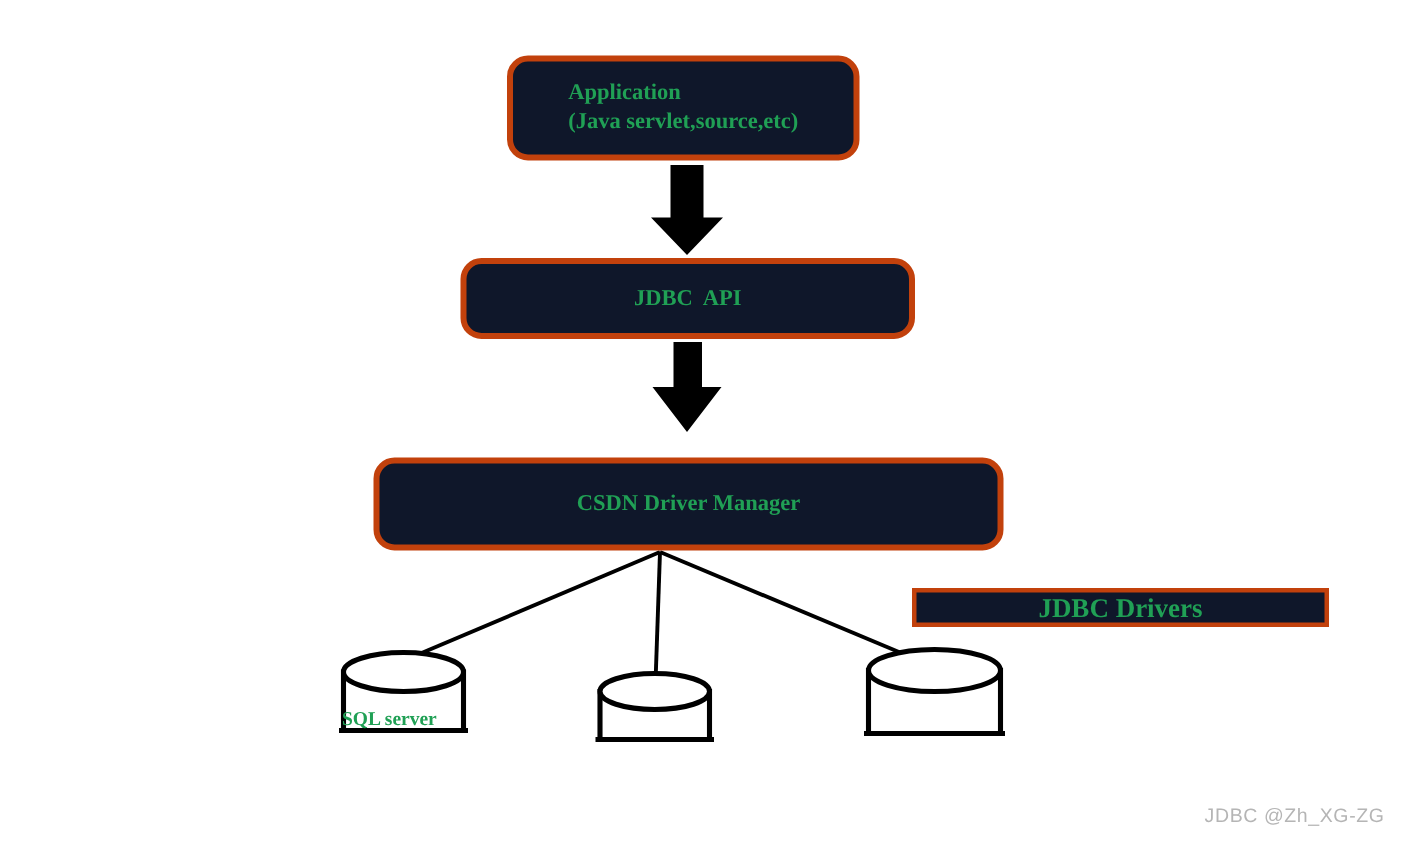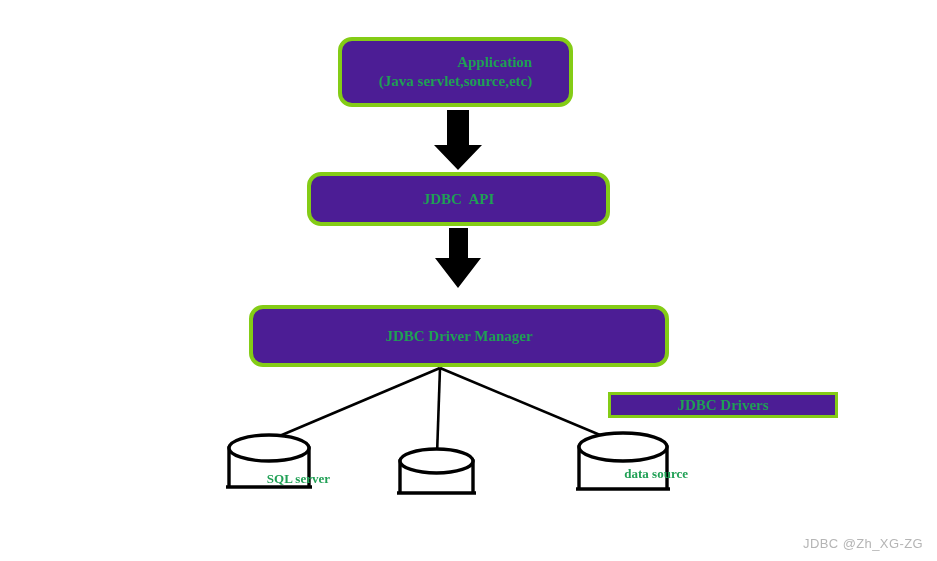--- a/index.html
+++ b/index.html
@@ -13,26 +13,26 @@
   #canvas {
     position: relative;
     width: 937px;
     height: 561px;
     background: #ffffff;
     overflow: hidden;
   }
   .node {
     position: absolute;
     box-sizing: border-box;
-    background: #4c1d95;
-    border: 4px solid #84cc16;
+    background: #0f172a;
+    border: 4px solid #c2410c;
     display: flex;
     align-items: center;
     justify-content: center;
-    text-align: right;
+    text-align: left;
     color: #20a055;
     font-weight: bold;
     line-height: 1.25;
   }
   .rounded {
     border-radius: 14px;
   }
   .sharp {
     border-radius: 0;
   }
@@ -55,38 +55,37 @@
   #dm-box {
     left: 249px;
     top: 305px;
     width: 420px;
     height: 62px;
     font-size: 15px;
   }
   #drivers-box {
     left: 608px;
     top: 392px;
-    width: 230px;
+    width: 278px;
     height: 26px;
-    font-size: 15px;
+    font-size: 18px;
     border-width: 3px;
   }
   .cyl {
     position: absolute;
   }
   .cyl .cyl-label {
     position: absolute;
     width: 100%;
-    text-align: right;
+    text-align: left;
     color: #20a055;
     font-weight: bold;
     font-size: 13px;
     white-space: nowrap;
     pointer-events: none;
-    margin-left: 20px;
   }
   #cyl-sqlserver { left: 228px; top: 435px; width: 82px; height: 66px; }
   #cyl-sqlserver .cyl-label { top: 36px; left: 0; }
   #cyl-oracle { left: 399px; top: 447px; width: 75px; height: 52px; }
   #cyl-oracle .cyl-label { top: 28px; left: 0; }
   #cyl-datasource { left: 578px; top: 432px; width: 90px; height: 66px; }
   #cyl-datasource .cyl-label { top: 34px; left: 0; }
   #link-svg {
     position: absolute;
     left: 0; top: 0;
@@ -149,31 +148,28 @@
       <span class="label-line">Application</span>
       <span class="label-line">(Java servlet,source,etc)</span>
     </div>
   </div>
 
   <div class="node rounded" id="api-box">
     <span style="white-space:pre;">JDBC  API</span>
   </div>
 
   <div class="node rounded" id="dm-box">
-    <span>JDBC Driver Manager</span>
+    <span>CSDN Driver Manager</span>
   </div>
 
   <div class="node sharp" id="drivers-box">
     <span>JDBC Drivers</span>
   </div>
 
   <div class="cyl" id="cyl-sqlserver">
     <span class="cyl-label">SQL server</span>
   </div>
 
 
-  <div class="cyl" id="cyl-datasource">
-    <span class="cyl-label">data source</span>
-  </div>
 
   <div class="watermark">JDBC @Zh_XG-ZG</div>
 
 </div>
 
 </body></html>

